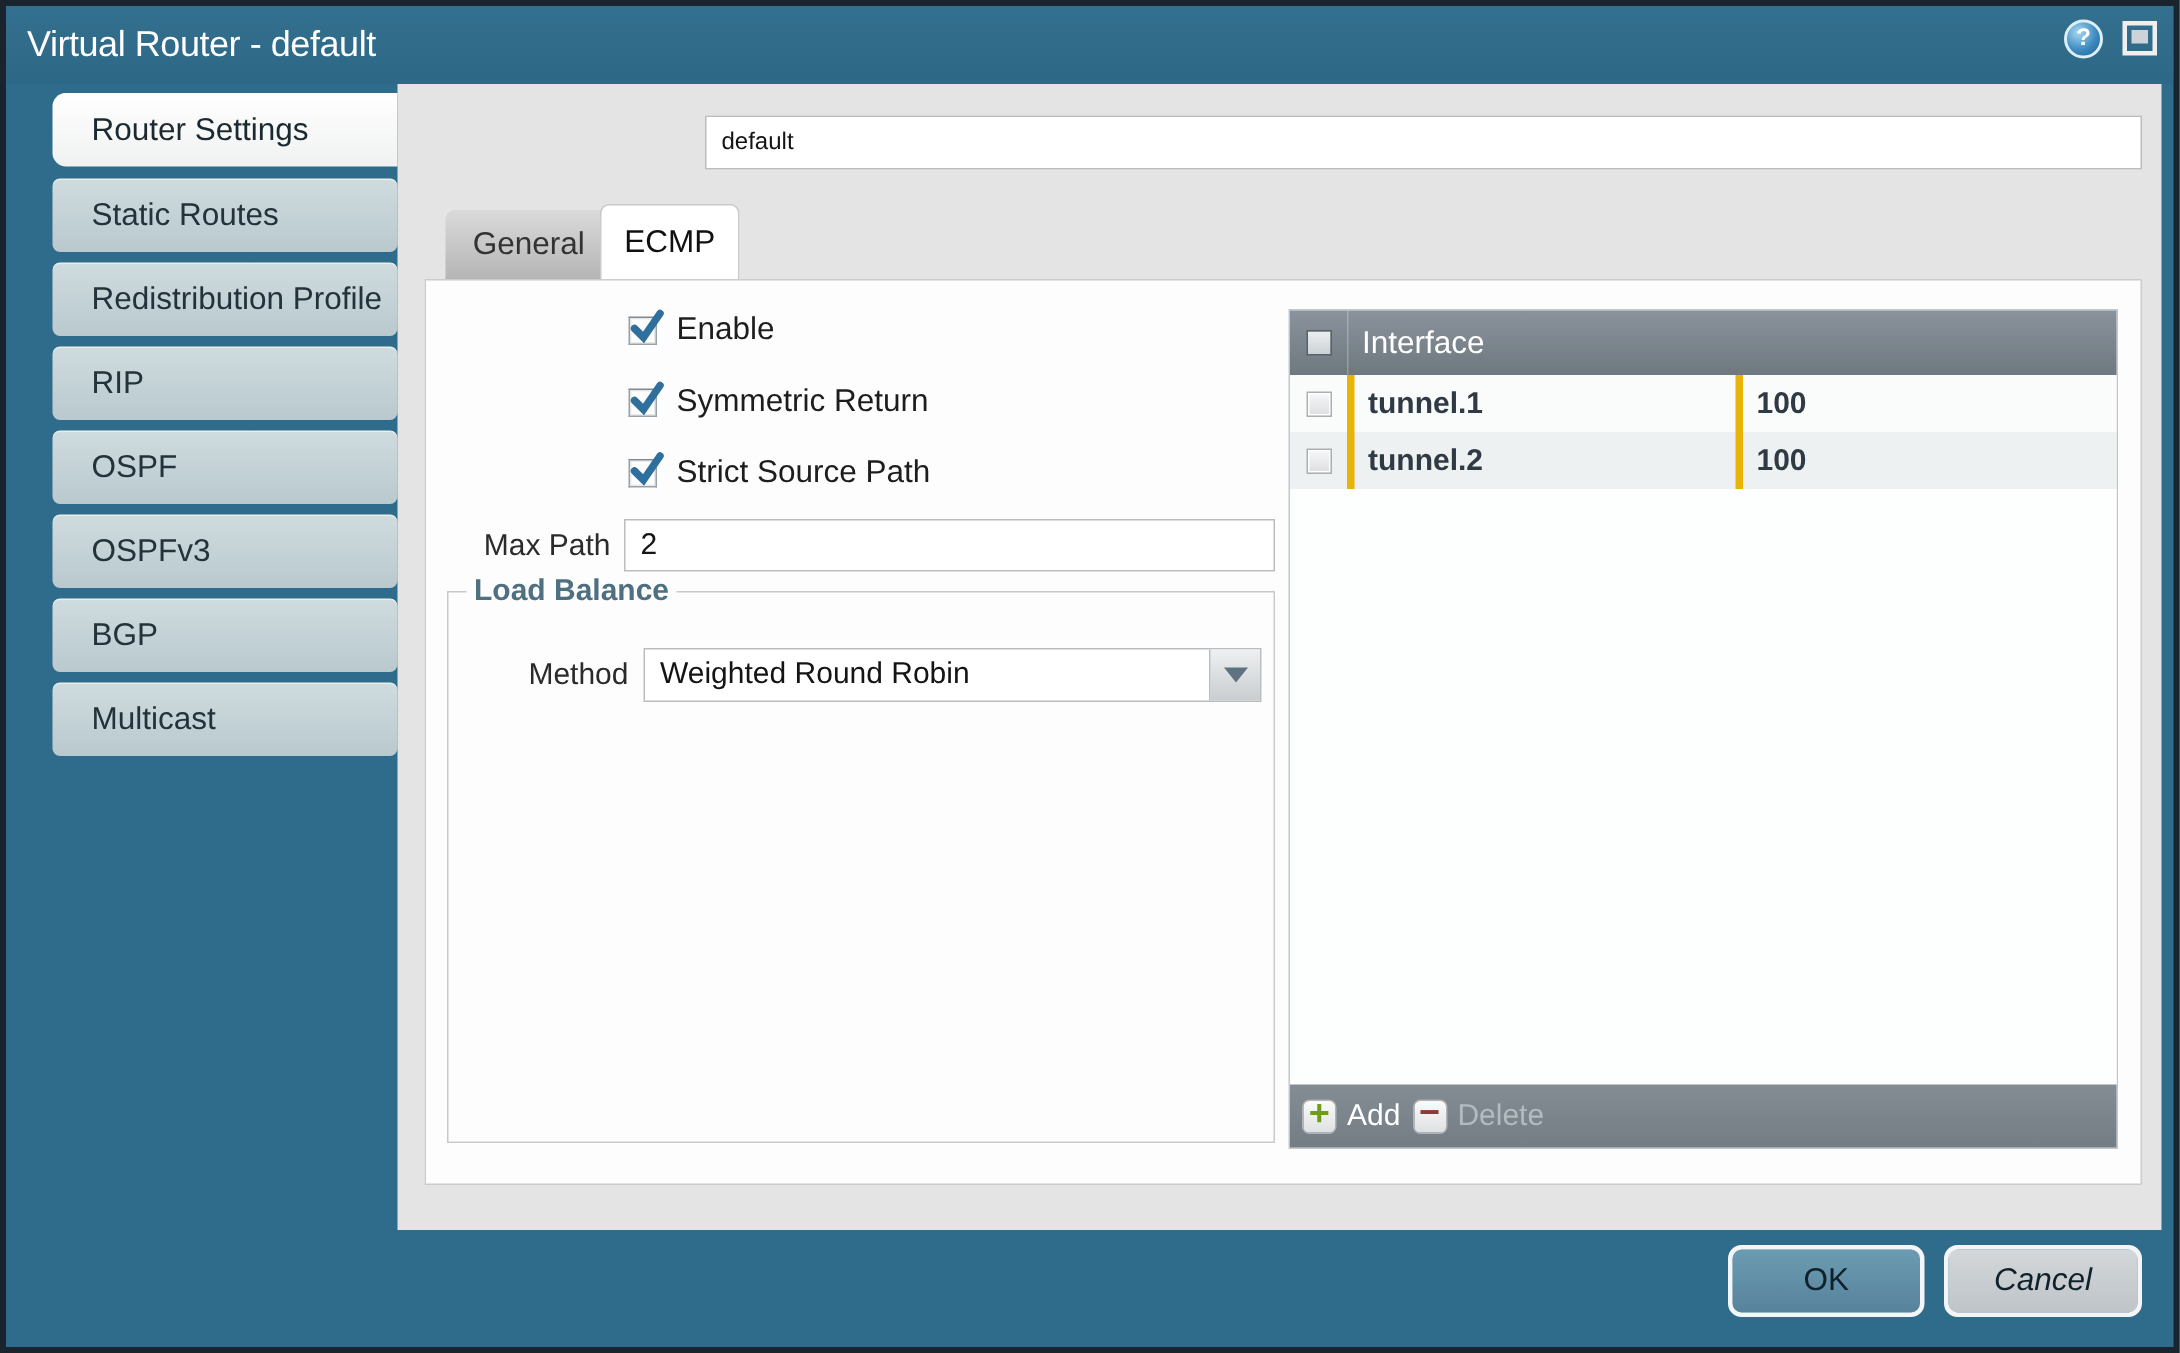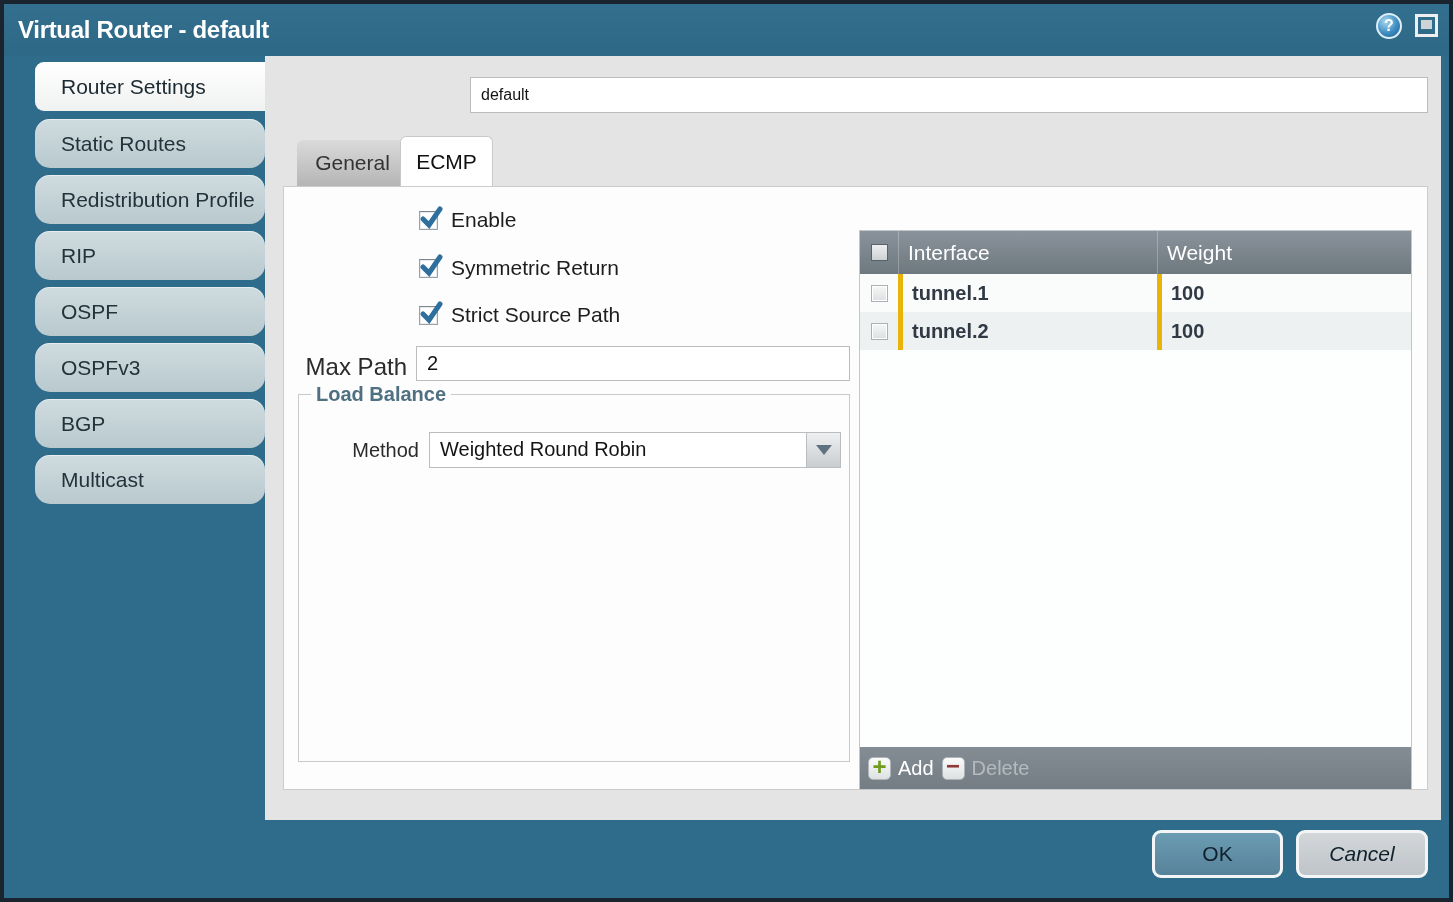--- a/index.html
+++ b/index.html
@@ -10,33 +10,33 @@
     position:relative; width:1453px; height:902px;
     background:#2f6b8a;
     border:4px solid #19242f;
     overflow:hidden;
   }
 
   
   .titlebar { position:absolute; left:0; top:0; width:1445px; height:52px;
     background:linear-gradient(#336f8e,#2e6887); }
   .title-text { position:absolute; left:14px; top:12px; font-size:24px; color:#ffffff;
-    letter-spacing:-0.3px;font-weight:bold; }
+    letter-spacing:-0.3px; }
   .help-icon { position:absolute; right:47px; top:9px; width:26px; height:26px; border-radius:50%;
     background:radial-gradient(circle at 35% 30%, #a8d8f2, #3e8cc0 55%, #1d608f);
     border:2px solid #ddeef8; color:#fff; font-weight:bold; font-size:16px;
     display:flex; align-items:center; justify-content:center; cursor:pointer; }
   .restore-icon { position:absolute; right:11px; top:10px; width:23px; height:23px;
     border:3px solid #efefef; background:transparent; display:flex; align-items:center; justify-content:center; cursor:pointer; }
   .restore-icon .inner { width:11px; height:9px; background:#cdd3d6; margin-top:-2px; }
 
   
   .sidebar { position:absolute; left:0; top:52px; width:261px; height:764px; }
   .side-tab { position:absolute; left:31px; width:230px; height:49px;
-    border-radius:15px; display:flex; align-items:center; padding-left:26px;
+    border-radius:5px; display:flex; align-items:center; padding-left:26px;
     font-size:21px; color:#24333b; cursor:pointer;
     background:linear-gradient(#cfdcdf,#b9c9ce);
     box-shadow:inset 0 1px 0 rgba(255,255,255,.5); }
   .side-tab.active { background:linear-gradient(#ffffff,#f0f1f1);
     border-radius:9px 0 0 9px; width:230px; color:#1b2930; }
 
   
   .content { position:absolute; left:261px; top:52px; width:1176px; height:764px;
     background:#e4e4e4; }
 
@@ -59,42 +59,42 @@
     background:#fdfdfe; border:1px solid #cccccc; }
 
   
   .cb-row { position:absolute; left:135px; display:flex; align-items:center; }
   .cb-box { position:relative; width:19px; height:19px; background:#fff;
     border:1px solid #9aa2a7; border-top-color:#7f888e; box-shadow:inset 0 0 0 1px #e7eaeb; cursor:pointer; }
   .cb-box svg { position:absolute; left:1px; top:-6px; overflow:visible; }
   .cb-label { margin-left:13px; font-size:21px; color:#1d1d1d; }
 
   .maxpath-label { position:absolute; left:18px; top:166px; width:105px; text-align:right;
-    font-size:24px; color:#2b2b2b; }
+    font-size:20px; color:#2b2b2b; }
   .maxpath-input { position:absolute; left:132px; top:159px; width:434px; height:35px;
     border:1px solid #b9bdbf; background:#fff; font-size:20px; color:#141414; padding:0 10px;
     font-family:"Liberation Sans","DejaVu Sans",sans-serif; }
 
   .lb-fieldset { position:absolute; left:14px; top:207px; width:552px; height:368px;
     border:1px solid #c6cacc; background:#fdfdfe; }
   .lb-legend { position:absolute; left:12px; top:-12px; background:#fdfdfe; padding:0 5px;
     font-size:20px; font-weight:bold; color:#4e7080; }
   .method-label { position:absolute; left:20px; top:44px; width:100px; text-align:right;
     font-size:20px; color:#2b2b2b; }
   .method-combo { position:absolute; left:130px; top:37px; width:412px; height:36px;
     border:1px solid #b9bdbf; background:#fff; display:flex; cursor:pointer;gap:10px; }
   .method-value { flex:1; font-size:20px; color:#141414; padding:5px 0 0 10px; }
   .combo-btn { width:34px; height:100%; background:linear-gradient(#eef0f1,#c9cdd0);
     border-left:1px solid #b9bdbf; display:flex; align-items:center; justify-content:center; }
   .combo-arrow { width:0; height:0; border-left:8px solid transparent;
     border-right:8px solid transparent; border-top:10px solid #5f7280; }
 
   
   .tbl { position:absolute; left:575px; top:19px; width:553px; height:560px;
-    border:1px solid #c2c7ca; background:#fdfefe; display:flex; flex-direction:column;margin-top:24px; }
+    border:1px solid #c2c7ca; background:#fdfefe; display:flex; flex-direction:column; }
   .tbl-header { height:43px; background:linear-gradient(#8a939b,#6e787f); display:flex;
     align-items:center; color:#fff; font-size:21px; flex:0 0 auto; }
   .col-cb { width:38px; display:flex; align-items:center; justify-content:center;
     align-self:stretch; flex:0 0 auto; }
   .col-if { width:259px; padding-left:9px; border-left:1px solid rgba(255,255,255,.25);
     align-self:stretch; display:flex; align-items:center; flex:0 0 auto; }
   .col-wt { flex:1; padding-left:9px; border-left:1px solid rgba(255,255,255,.25);
     align-self:stretch; display:flex; align-items:center; }
   .hdr-cb { width:17px; height:17px; background:linear-gradient(#eceff0,#ccd1d4);
     border:1px solid #59626a; cursor:pointer; }
@@ -199,21 +199,20 @@
           </div>
         </div>
       </div>
 
       <div class="tbl">
         <div class="tbl-header">
           <div class="col-cb">
             <div class="hdr-cb"></div>
           </div>
           <div class="col-if">Interface</div>
-          <div class="col-wt">Weight</div>
         </div>
 
         <div class="tbl-row row-even">
           <div class="col-cb">
             <div class="row-cb"></div>
           </div>
           <div class="col-if">tunnel.1</div>
           <div class="col-wt">100</div>
         </div>
         <div class="tbl-row row-odd">

